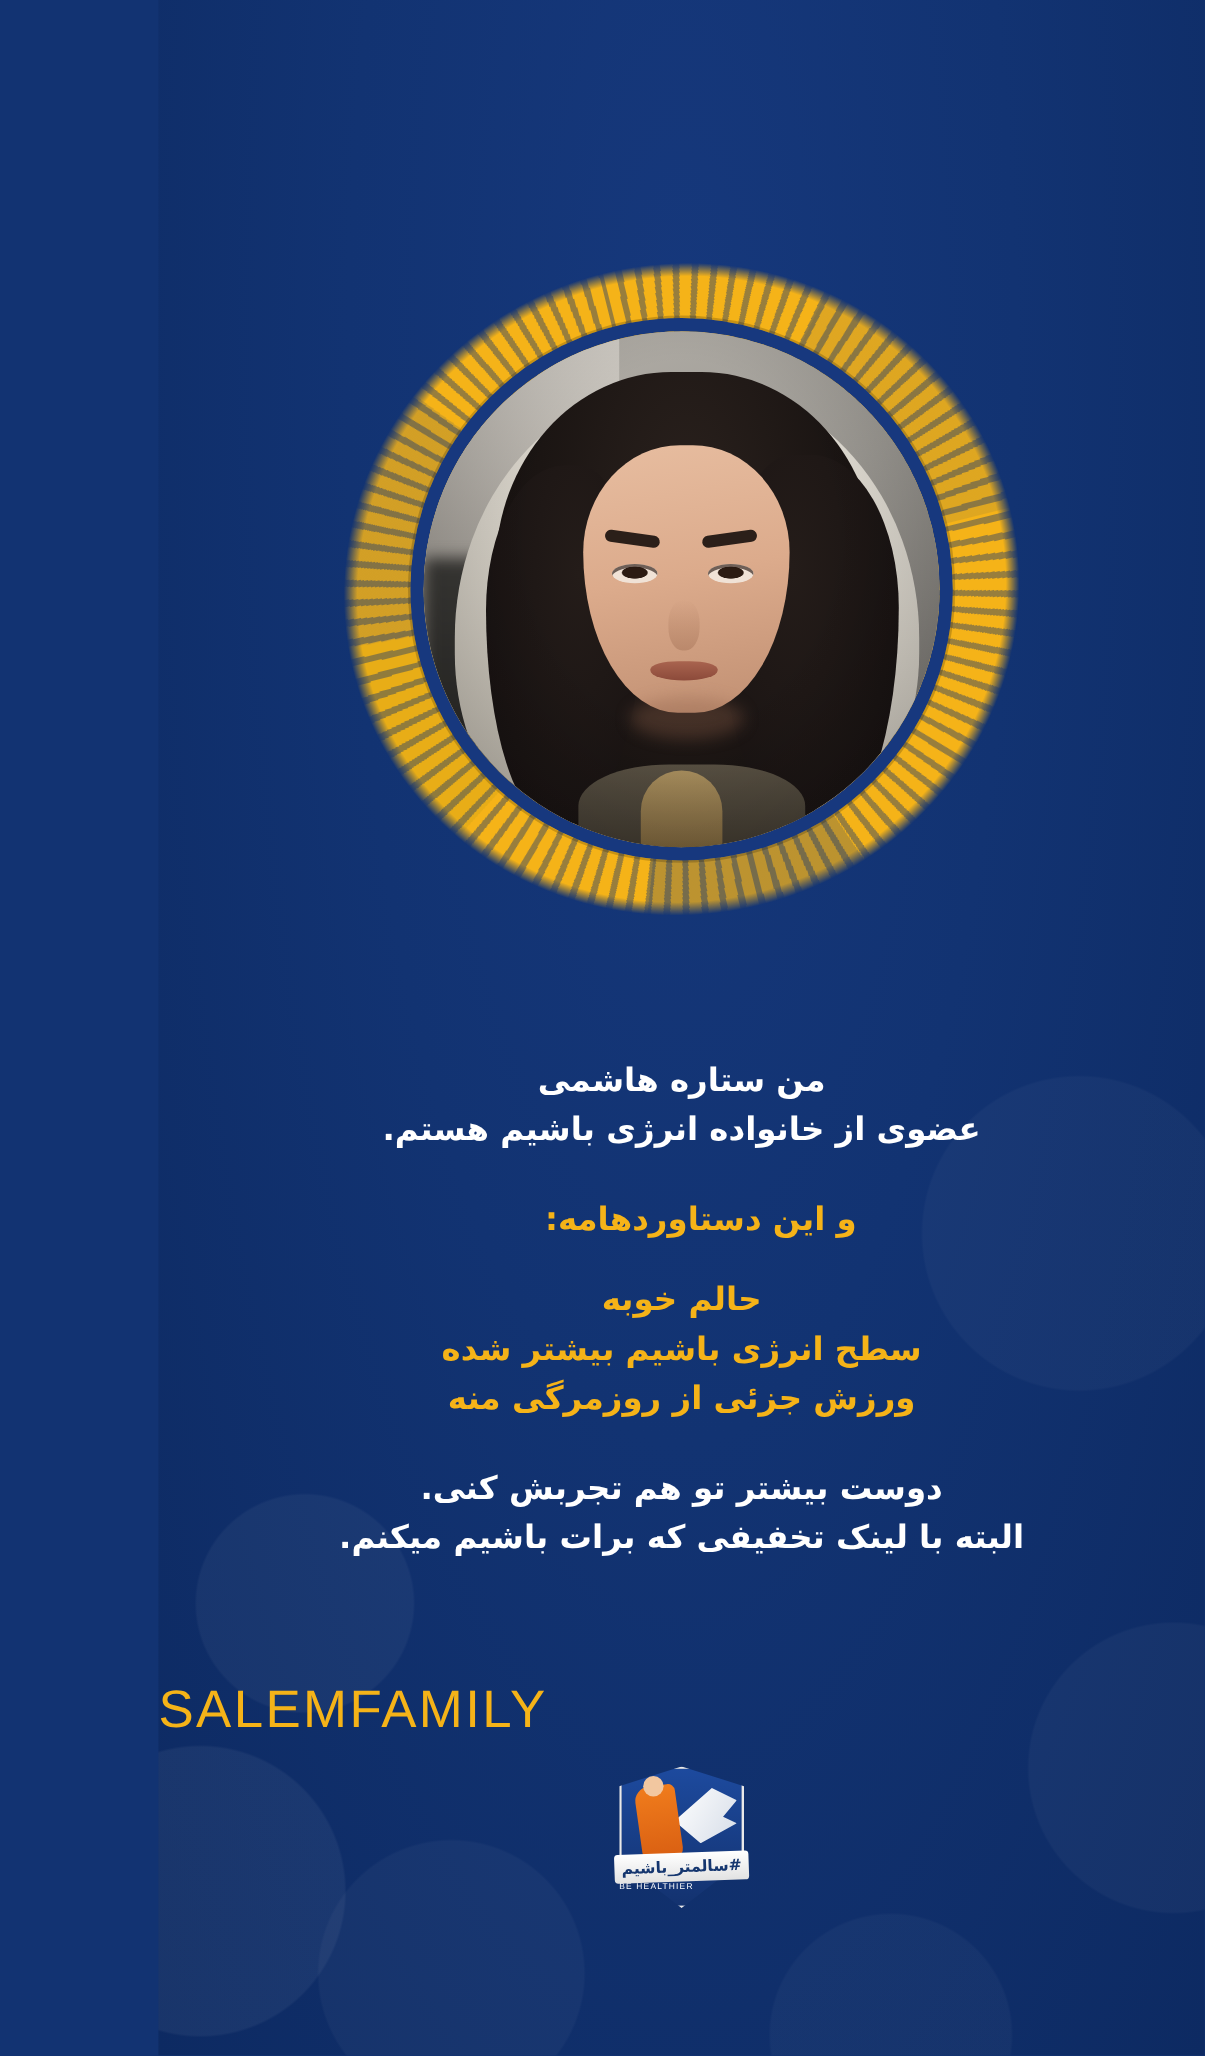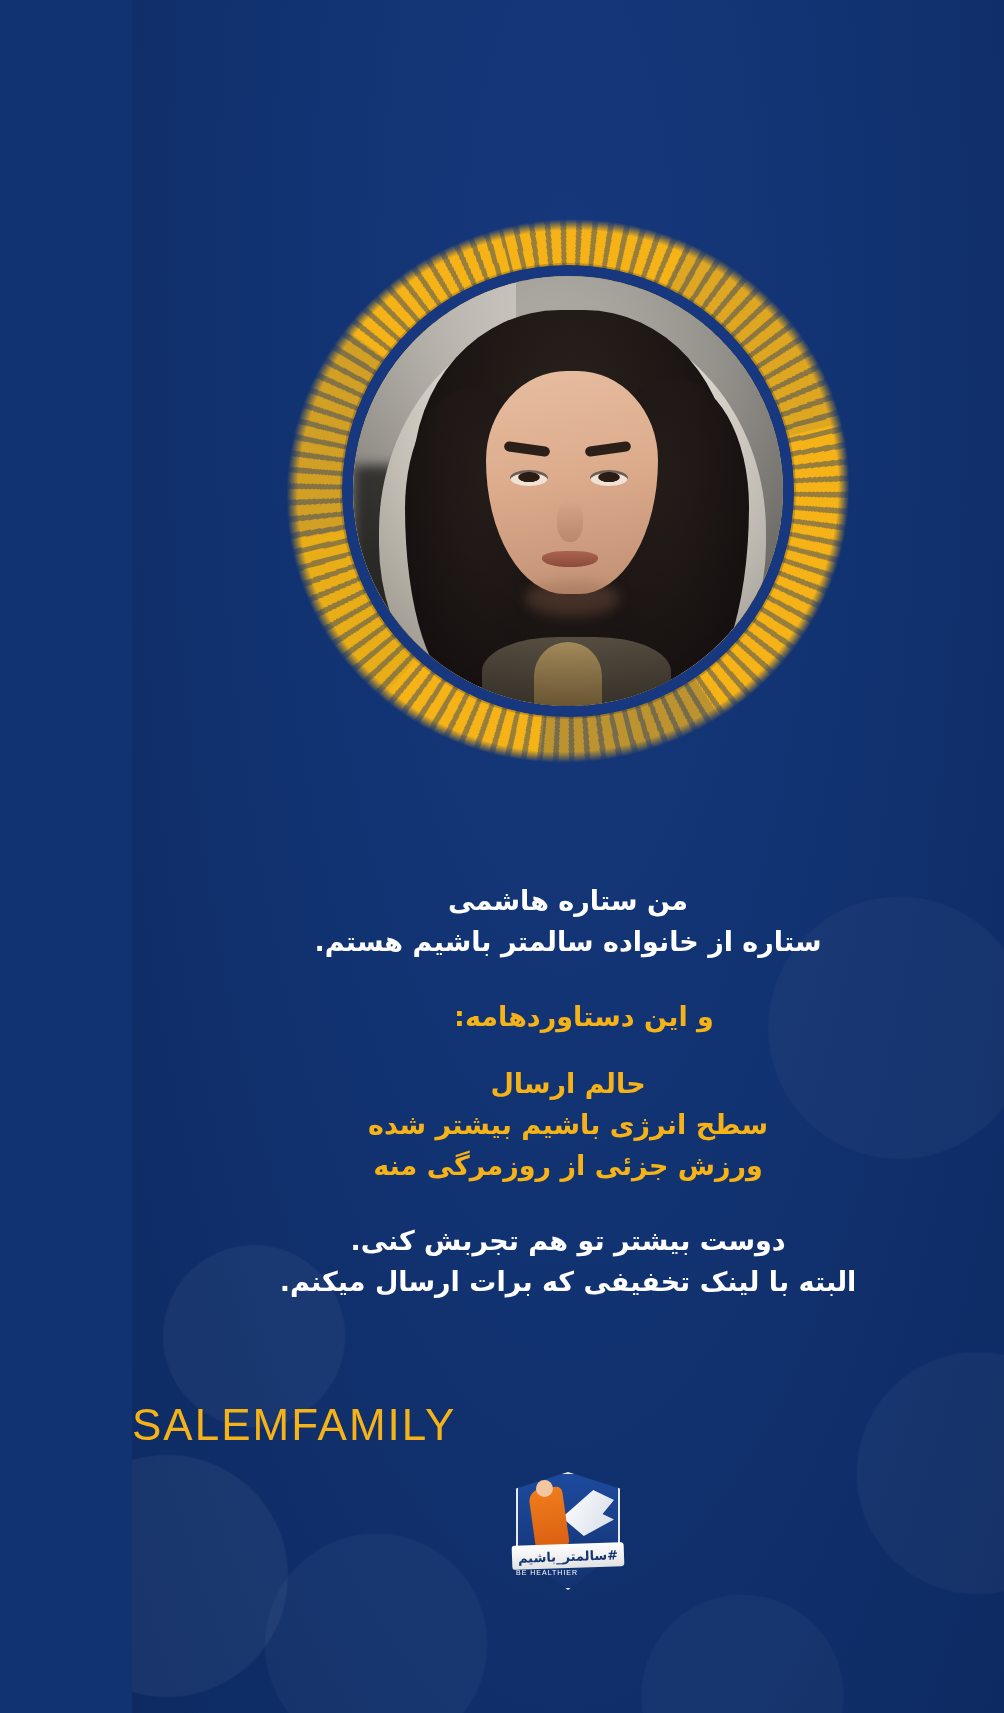--- a/index.html
+++ b/index.html
@@ -303,36 +303,36 @@
         <div class="p-chin-shadow"></div>
         <div class="p-shirt"></div>
         <div class="p-shirt-sheen"></div>
         <div class="p-shade"></div>
       </div>
     </div>
   </div>
 
   <div class="text-block">
     <div class="line intro">من ستاره هاشمی</div>
-    <div class="line intro">ستاره از خانواده سالمتر باشیم هستم.</div>
+    <div class="line intro">عضوی از خانواده انرژی باشیم هستم.</div>
 
     <div class="group-gap-1"></div>
 
     <div class="line ach-head">و این دستاوردهامه:</div>
 
     <div class="group-gap-2"></div>
 
-    <div class="line ach-item">حالم ارسال</div>
+    <div class="line ach-item">حالم خوبه</div>
     <div class="line ach-item">سطح انرژی باشیم بیشتر شده</div>
     <div class="line ach-item">ورزش جزئی از روزمرگی منه</div>
 
     <div class="group-gap-3"></div>
 
     <div class="line closing">دوست بیشتر تو هم تجربش کنی.</div>
-    <div class="line closing">البته با لینک تخفیفی که برات ارسال میکنم.</div>
+    <div class="line closing">البته با لینک تخفیفی که برات باشیم میکنم.</div>
   </div>
 
   <div class="brand">
     <div class="brand-name">SALEMFAMILY</div>
     <div class="logo">
       <div class="logo-shield"></div>
       <div class="logo-wing"></div>
       <div class="logo-figure"></div>
       <div class="logo-head"></div>
       <div class="logo-band">

